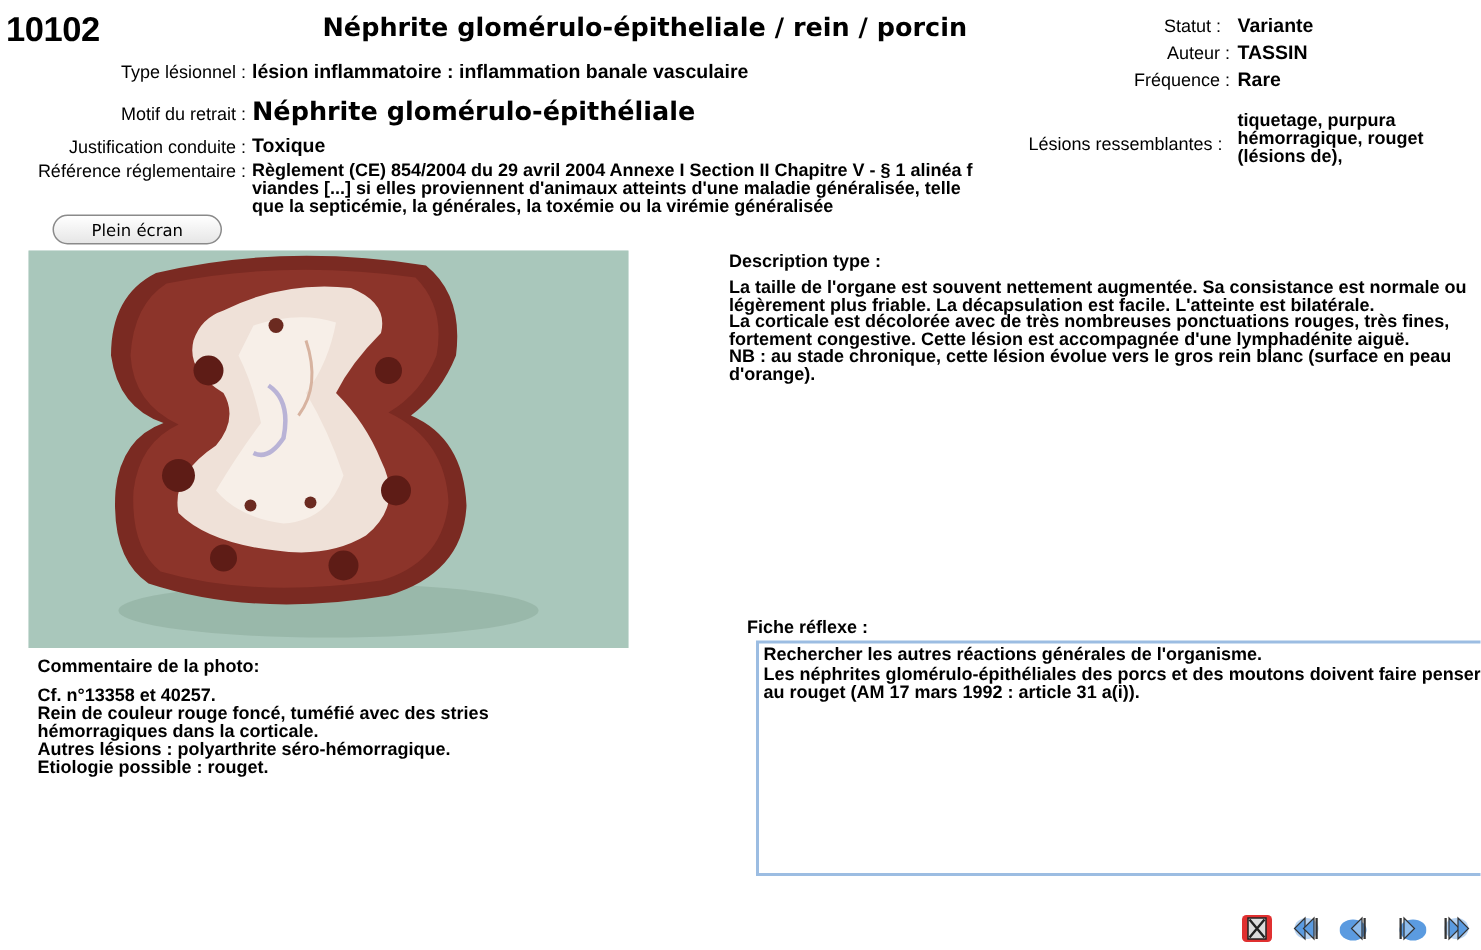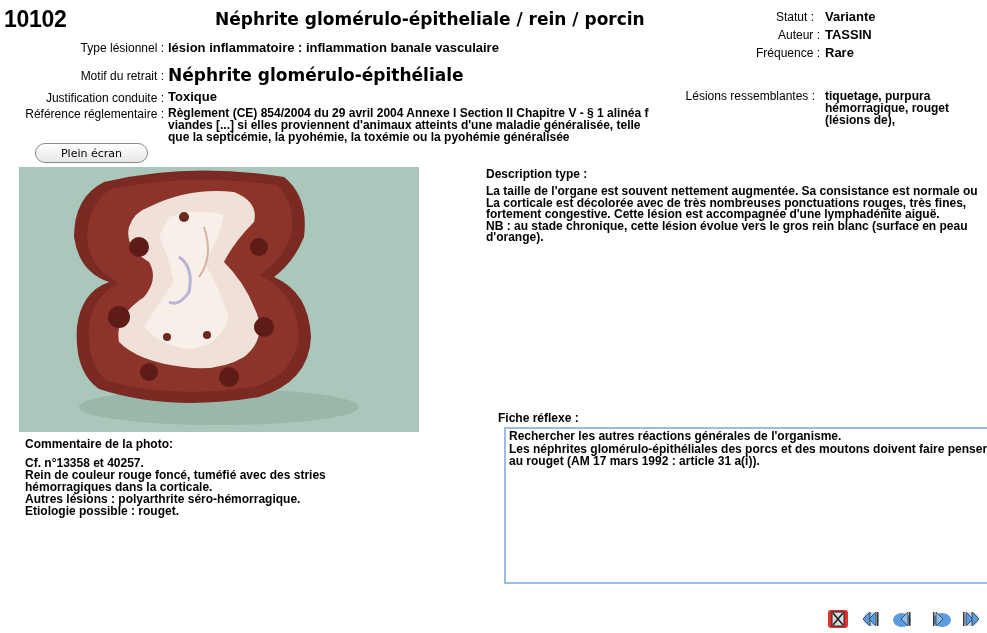--- a/index.html
+++ b/index.html
@@ -47,25 +47,25 @@
 <div class="abs lbl row-lbl" style="left:4px; top:69px;">Motif du retrait :</div>
 <div class="abs" style="left:168px; top:65px; font-family:'DejaVu Sans',sans-serif; font-size:17px; font-weight:bold;">Néphrite glomérulo-épithéliale</div>
 
 <div class="abs lbl row-lbl" style="left:4px; top:91px;">Justification conduite :</div>
 <div class="abs val" style="left:168px; top:89px;">Toxique</div>
 
 <div class="abs lbl row-lbl" style="left:4px; top:107px;">Référence réglementaire :</div>
 <div class="abs bodytext" style="left:168px; top:107px; width:490px; line-height:12px;">
   <div>Règlement (CE) 854/2004 du 29 avril 2004 Annexe I Section II Chapitre V - § 1 alinéa f</div>
   <div>viandes [...] si elles proviennent d'animaux atteints d'une maladie généralisée, telle</div>
-  <div>que la septicémie, la pyohémie, la toxémie ou la pyohémie généralisée</div>
+  <div>que la septicémie, la générales, la toxémie ou la virémie généralisée</div>
 </div>
 
 <div class="abs lbl" style="left:660px; top:89px; width:155px;">Lésions ressemblantes :</div>
-<div class="abs bodytext" style="left:825px; top:90px; width:160px; line-height:12px;">
+<div class="abs bodytext" style="left:825px; top:74px; width:160px; line-height:12px;">
   <div>tiquetage, purpura</div>
   <div>hémorragique, rouget</div>
   <div>(lésions de),</div>
 </div>
 
 <div class="abs" id="plein-ecran">Plein écran</div>
 
 <div class="abs" id="photo" title="Photo: rein porcin coupé, néphrite glomérulo-épithéliale">
   <svg width="400" height="265" viewBox="0 0 400 265">
     <rect width="400" height="265" fill="#a9c7bb"></rect>
@@ -96,20 +96,21 @@
   <div>Cf. n°13358 et 40257.</div>
   <div>Rein de couleur rouge foncé, tuméfié avec des stries</div>
   <div>hémorragiques dans la corticale.</div>
   <div>Autres lésions : polyarthrite séro-hémorragique.</div>
   <div>Etiologie possible : rouget.</div>
 </div>
 
 <div class="abs bodytext" style="left:486px; top:168px;">Description type  :</div>
 <div class="abs bodytext" style="left:486px; top:186px; width:500px; line-height:11.6px;">
   <div>La taille de l'organe est souvent nettement augmentée. Sa consistance est normale ou</div>
+  <div>légèrement plus friable. La décapsulation est facile. L'atteinte est bilatérale.</div>
   <div>La corticale est décolorée avec de très nombreuses ponctuations rouges, très fines,</div>
   <div>fortement congestive. Cette lésion est accompagnée d'une lymphadénite aiguë.</div>
   <div>NB : au stade chronique, cette lésion évolue vers le gros rein blanc (surface en peau</div>
   <div>d'orange).</div>
 </div>
 
 <div class="abs bodytext" style="left:486px; top:412px;padding-left:12px;">Fiche réflexe  :</div>
 <textarea class="abs" id="fiche-box" style="">Rechercher les autres réactions générales de l'organisme.
 Les néphrites glomérulo-épithéliales des porcs et des moutons doivent faire penser
 au rouget (AM 17 mars 1992 : article 31 a(i)).

